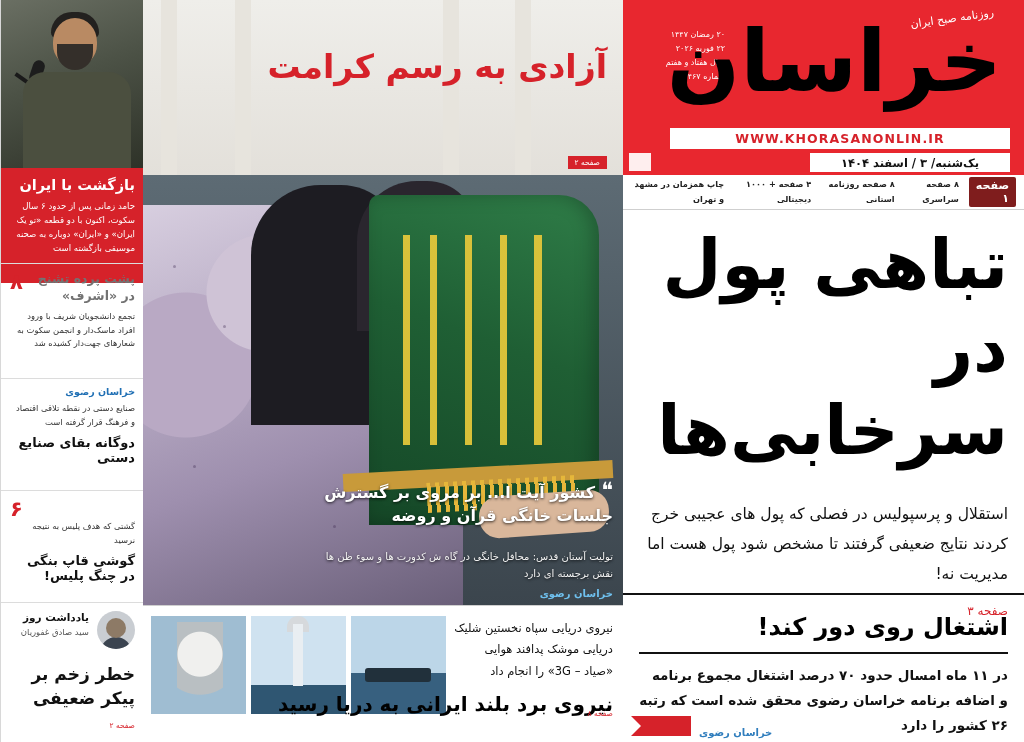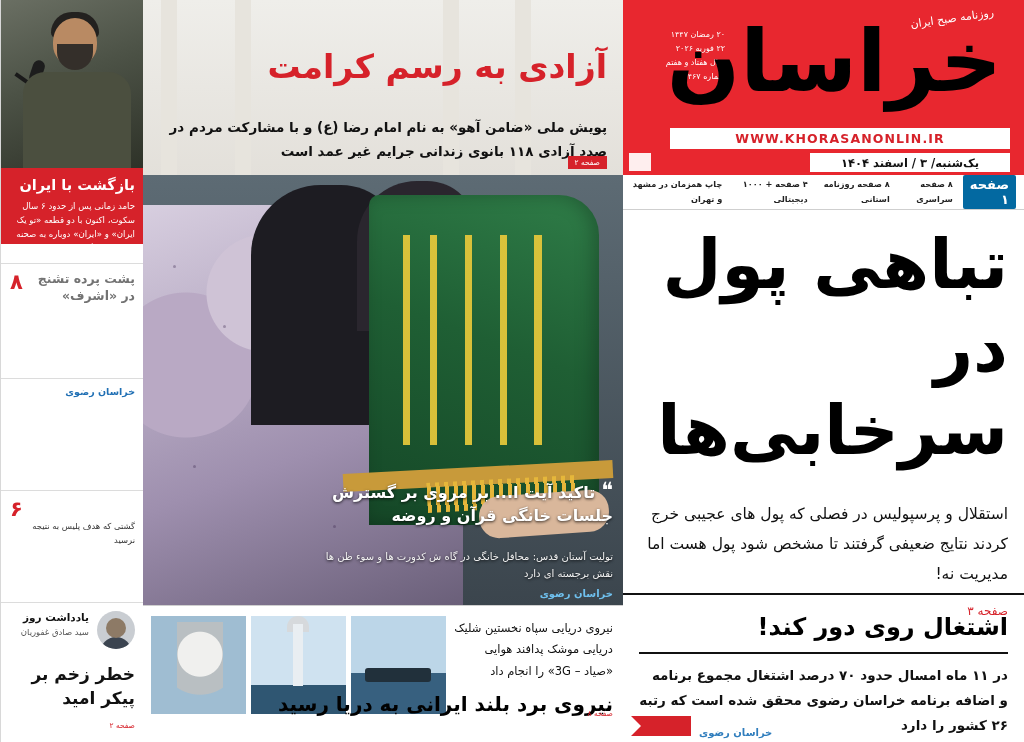--- a/index.html
+++ b/index.html
@@ -56,21 +56,21 @@
     transform: rotate(18deg);
   }
   .singer-photo .mic-stick {
     position: absolute; left: 12px; top: 80px;
     width: 28px; height: 4px; background: #1a1a1a;
     transform: rotate(35deg);
   }
 
   .red-box {
     position: absolute; left: 0; top: 168px;
-    width: 143px; height: 76px;
+    width: 143px; height: 115px;
     background: #d6222a;
     color: #fff;
     padding: 8px 9px 6px 9px;
     text-align: right;
   }
   .red-box h3 {
     font-size: 14.5px; font-weight: bold; line-height: 1.25;
     margin-bottom: 6px;
   }
   .red-box p {
@@ -185,21 +185,21 @@
     background: #fff;
     border-bottom: 1px solid #cfcfcf;
     display: flex; align-items: center; justify-content: flex-end;
     padding: 0 8px;
     gap: 10px;
   }
   .index-strip .cell {
     font-size: 8.2px; color: #222; line-height: 1.8; text-align: right; font-weight: bold;
   }
   .index-strip .pagebadge {
-    background: #0369a1; color: #fff; font-size: 13px; font-weight: bold;
+    background: #7f1d1d; color: #fff; font-size: 11px; font-weight: bold;
     padding: 2px 7px; border-radius: 2px;
   }
 
   
   .headline-block {
     position: absolute; right: 0; top: 210px;
     width: 401px; height: 385px;
     padding: 14px 16px 10px 16px;
     text-align: right;
     border-bottom: 2px solid #111;
@@ -410,49 +410,52 @@
     </div>
 
     <div class="red-box">
       <h3>بازگشت با ایران</h3>
       <p>حامد زمانی پس از حدود ۶ سال سکوت، اکنون با دو قطعه «تو یک ایران» و «ایران» دوباره به صحنه موسیقی بازگشته است</p>
     </div>
 
     <div class="side-item" id="side-1">
       <span class="num">۸</span>
       <div class="ttl">پشت پرده تشنج در «اشرف»</div>
+      <div class="bdy">تجمع دانشجویان شریف با ورود افراد ماسک‌دار و انجمن سکوت به شعارهای جهت‌دار کشیده شد</div>
     </div>
 
     <div class="side-item" id="side-2">
       <div class="kicker">خراسان رضوی</div>
+      <div class="bdy">صنایع دستی در نقطه تلاقی اقتصاد و فرهنگ قرار گرفته است</div>
+      <div class="bigttl">دوگانه بقای صنایع دستی</div>
     </div>
 
     <div class="side-item" id="side-3">
       <span class="num">۶</span>
       <div class="bdy">گشتی که هدف پلیس به نتیجه نرسید</div>
+      <div class="bigttl">گوشی قاپ بنگی در چنگ پلیس!</div>
     </div>
 
     <div class="note-box">
       <div class="avatar"></div>
       <div class="nlabel">یادداشت روز</div>
       <div class="nauth">سید صادق غفوریان</div>
-      <div class="nttl">خطر زخم بر پیکر امید</div>
+      <div class="nttl">خطر زخم بر پیکر ضعیفی</div>
       <div class="npage">صفحه ۲</div>
     </div>
   </div>
 
   <div class="top-center">
     <div class="bgwall">
       <div class="pillar" style="left:18px"></div>
       <div class="pillar" style="left:92px"></div>
       <div class="pillar" style="left:300px"></div>
       <div class="pillar" style="left:372px"></div>
     </div>
     <h2>آزادی به رسم کرامت</h2>
-    <div class="sub">پویش ملی «ضامن آهو» به نام امام رضا (ع) و با مشارکت مردم در صدد آزادی ۱۱۸ بانوی زندانی جرایم غیر عمد است</div>
     <div class="pagetag">صفحه ۲</div>
   </div>
 
   <div class="masthead">
     <div class="left-meta" style="white-space:pre-line">۲۰ رمضان ۱۴۴۷
 ۲۲ فوریه ۲۰۲۶
  سال هفتاد و هفتم
  شماره ۲۱۴۶۷</div>
     <div class="supertitle">روزنامه صبح ایران</div>
     <div class="logo">خراسان</div>
@@ -496,21 +499,21 @@
     <div class="mp-chador2"></div>
     <div class="mp-flag">
       <div class="calli"></div>
     </div>
     <div class="mp-bar"></div>
     <div class="mp-fringe"></div>
     <div class="mp-arm"></div>
 
     <div class="mp-caption">
       <span class="q">❝</span>
-      <h3>تاکید آیت ا... بر مروی بر گسترش جلسات خانگی قرآن و روضه</h3>
+      <h3>کشور آیت ا... بر مروی بر گسترش جلسات خانگی قرآن و روضه</h3>
       <p>تولیت آستان قدس: محافل خانگی در گاه ش کدورت ها و سوء ظن ها نقش برجسته ای دارد</p>
       <div class="sig">خراسان رضوی</div>
     </div>
   </div>
 
   <div class="bottom-strip">
     <div class="bs-photos">
       <div class="ph ph1"></div>
       <div class="ph ph2"></div>
       <div class="ph ph3"></div>

